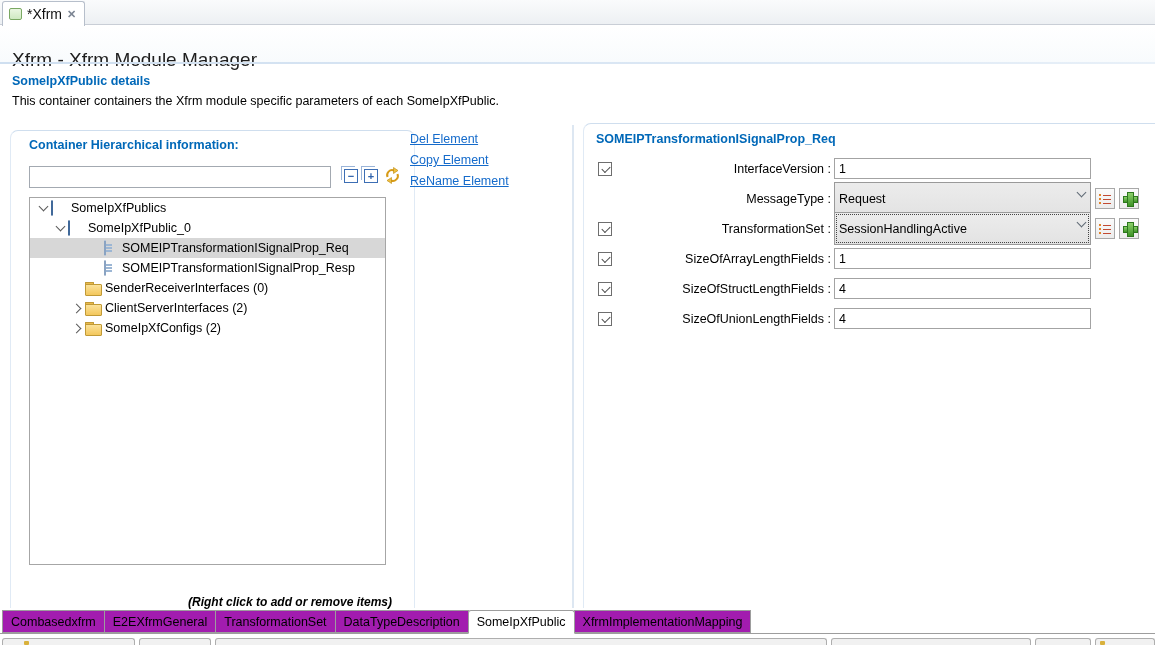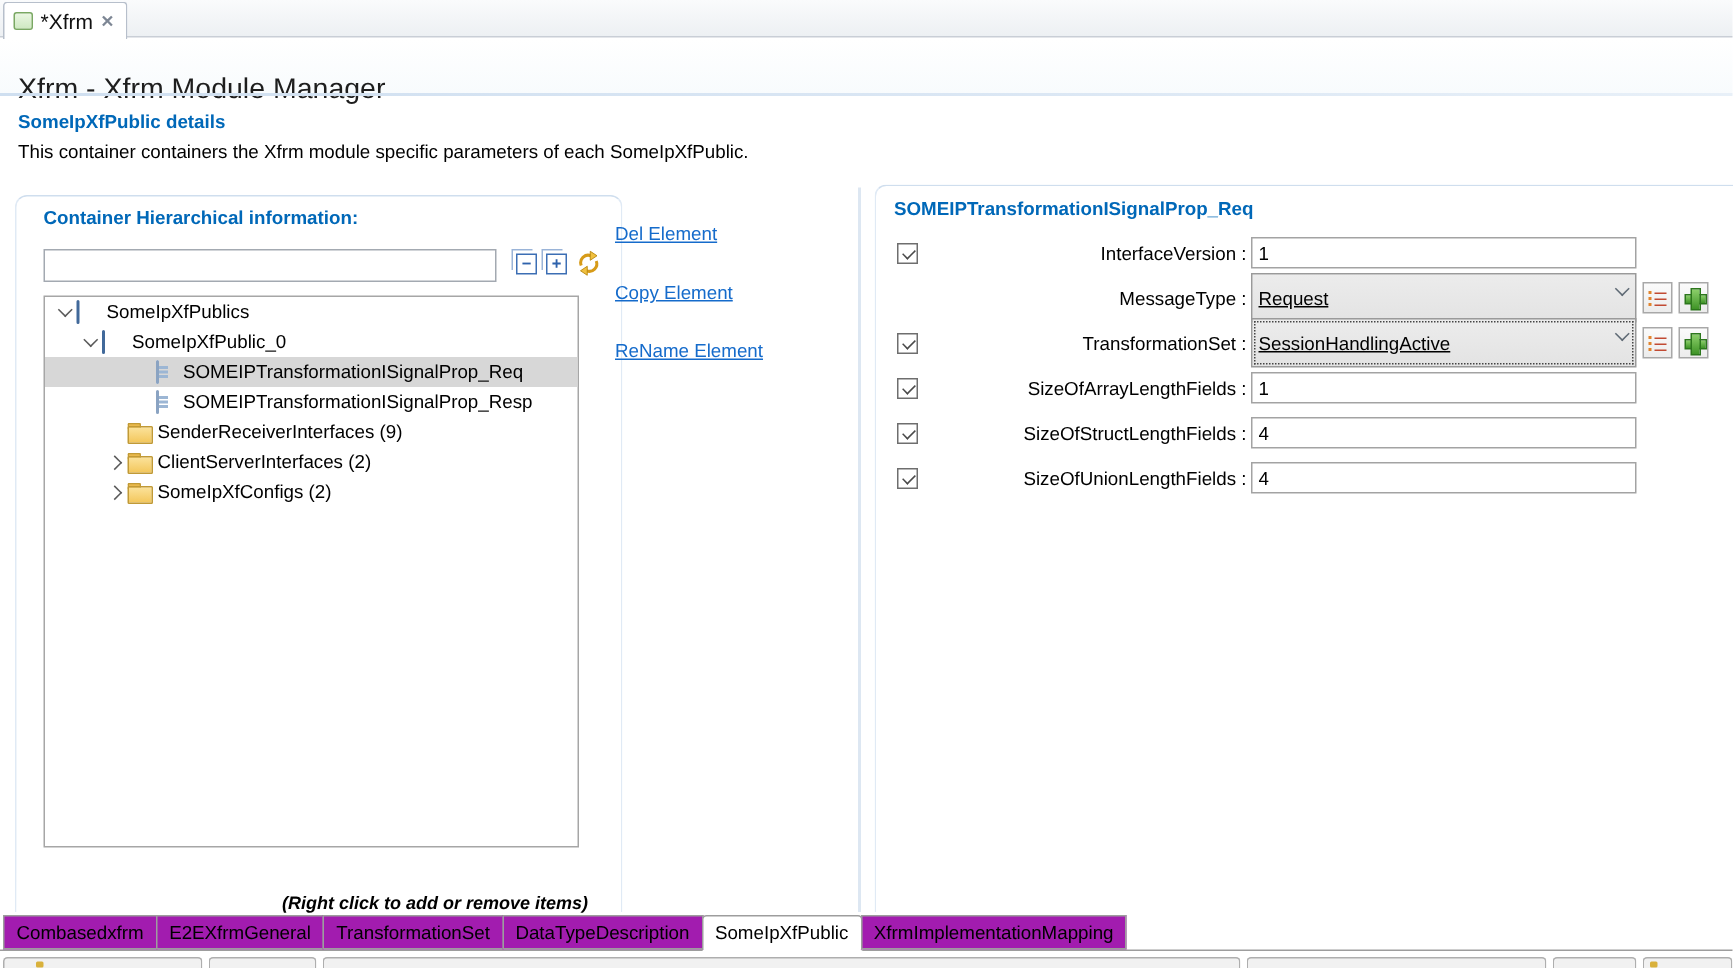--- a/index.html
+++ b/index.html
@@ -63,21 +63,21 @@
     background:linear-gradient(#fbe29a,#f3c75c); border:1px solid #c19a36; border-radius:1px; }
   .ico-doc { width:11px; height:14px; margin-left:2px; background:#fff; border:1px solid #8aa3c2; border-radius:1px; }
   .ico-doc::before { content:""; position:absolute; top:3px; left:4px; width:6px; height:1.5px;
     background:#9cb6d4; box-shadow:0 3px 0 #9cb6d4, 0 6px 0 #9cb6d4; }
   .tree-label { padding-right:6px; }
 
   #tree-hint { left:0px; top:595px; width:580px; text-align:center;
     font-weight:bold; font-style:italic; font-size:12px; }
 
   
-  #links { left:410px; top:132px; display:flex; flex-direction:column; gap:25px;margin-top:17px; }
+  #links { left:410px; top:132px; display:flex; flex-direction:column; gap:7px; }
   .link { color:#156bcb; text-decoration:underline; cursor:pointer; }
 
   
   #v-sep { left:572px; top:125px; width:2px; height:483px; background:#dde7f2; }
 
   
   #right-section { left:583px; top:123px; width:580px; height:485px;
     border:1px solid #e0eaf5; border-top:1px solid #cfdeee; border-bottom:none; border-right:none;
     border-radius:8px 0 0 0; }
   #right-title { position:absolute; left:12px; top:8px; color:#0068b8; font-weight:bold; }
@@ -85,21 +85,21 @@
   .form-row { height:21px; margin-bottom:9px; display:flex; align-items:center; padding-left:14px; }
   .cb { width:14px; height:14px; border:1px solid #6e6e6e; background:#fff; position:relative;
     flex:0 0 14px; cursor:pointer; }
   .cb.hidden { visibility:hidden; }
   .cb.checked::before { content:""; position:absolute; left:2.5px; top:3px; width:7px; height:4px;
     border-left:1.7px solid #4a4a4a; border-bottom:1.7px solid #4a4a4a; transform:rotate(-45deg); }
   .f-label { width:222px; text-align:right; padding-right:3px; flex:0 0 222px; }
   .f-input { width:257px; height:21px; border:1px solid #a3a3a3; background:#fff; padding:0 4px;
     font:inherit; flex:0 0 257px; }
   .combo { width:257px; height:33px; border:1px solid #9a9a9a; background:linear-gradient(#ececec,#e3e3e3);
-    display:flex; align-items:center; padding-left:4px; position:relative; flex:0 0 257px; cursor:pointer;text-decoration:underline; }
+    display:flex; align-items:center; padding-left:4px; position:relative; flex:0 0 257px; cursor:pointer; }
   .combo.focused { outline:1px dotted #444; outline-offset:-3px; }
   .combo .chev { position:absolute; right:5px; top:7px; width:7px; height:7px; }
   .combo .chev::before { content:""; position:absolute; width:6px; height:6px; left:0; top:-1px;
     border-right:1.4px solid #5f6a75; border-bottom:1.4px solid #5f6a75; transform:rotate(45deg); }
   .sq-btn { width:20px; height:21px; margin-left:4px; background:linear-gradient(#fbfbfb,#ececec);
     border:1px solid #a8a8a8; display:flex; align-items:center; justify-content:center; cursor:pointer; }
   .ico-list { width:12px; height:11px; position:relative; }
   .ico-list::before { content:""; position:absolute; left:0; top:1px; width:2px; height:2px;
     background:#e2842c; box-shadow:0 4px 0 #e2842c, 0 8px 0 #e2842c; }
   .ico-list::after { content:""; position:absolute; left:4px; top:1.5px; width:8px; height:1.6px;
@@ -174,21 +174,21 @@
       <span class="tree-label">SOMEIPTransformationISignalProp_Req</span>
     </div>
     <div class="tree-row lvl3">
       <span class="expander none"></span>
       <span class="t-ico"><span class="ico-doc"></span></span>
       <span class="tree-label">SOMEIPTransformationISignalProp_Resp</span>
     </div>
     <div class="tree-row lvl2">
       <span class="expander none"></span>
       <span class="t-ico ico-folder"></span>
-      <span class="tree-label">SenderReceiverInterfaces (9)</span>
+      <span class="tree-label">SenderReceiverInterfaces (0)</span>
     </div>
     <div class="tree-row lvl2">
       <span class="expander closed"></span>
       <span class="t-ico ico-folder"></span>
       <span class="tree-label">ClientServerInterfaces (2)</span>
     </div>
     <div class="tree-row lvl2">
       <span class="expander closed"></span>
       <span class="t-ico ico-folder"></span>
       <span class="tree-label">SomeIpXfConfigs (2)</span>

